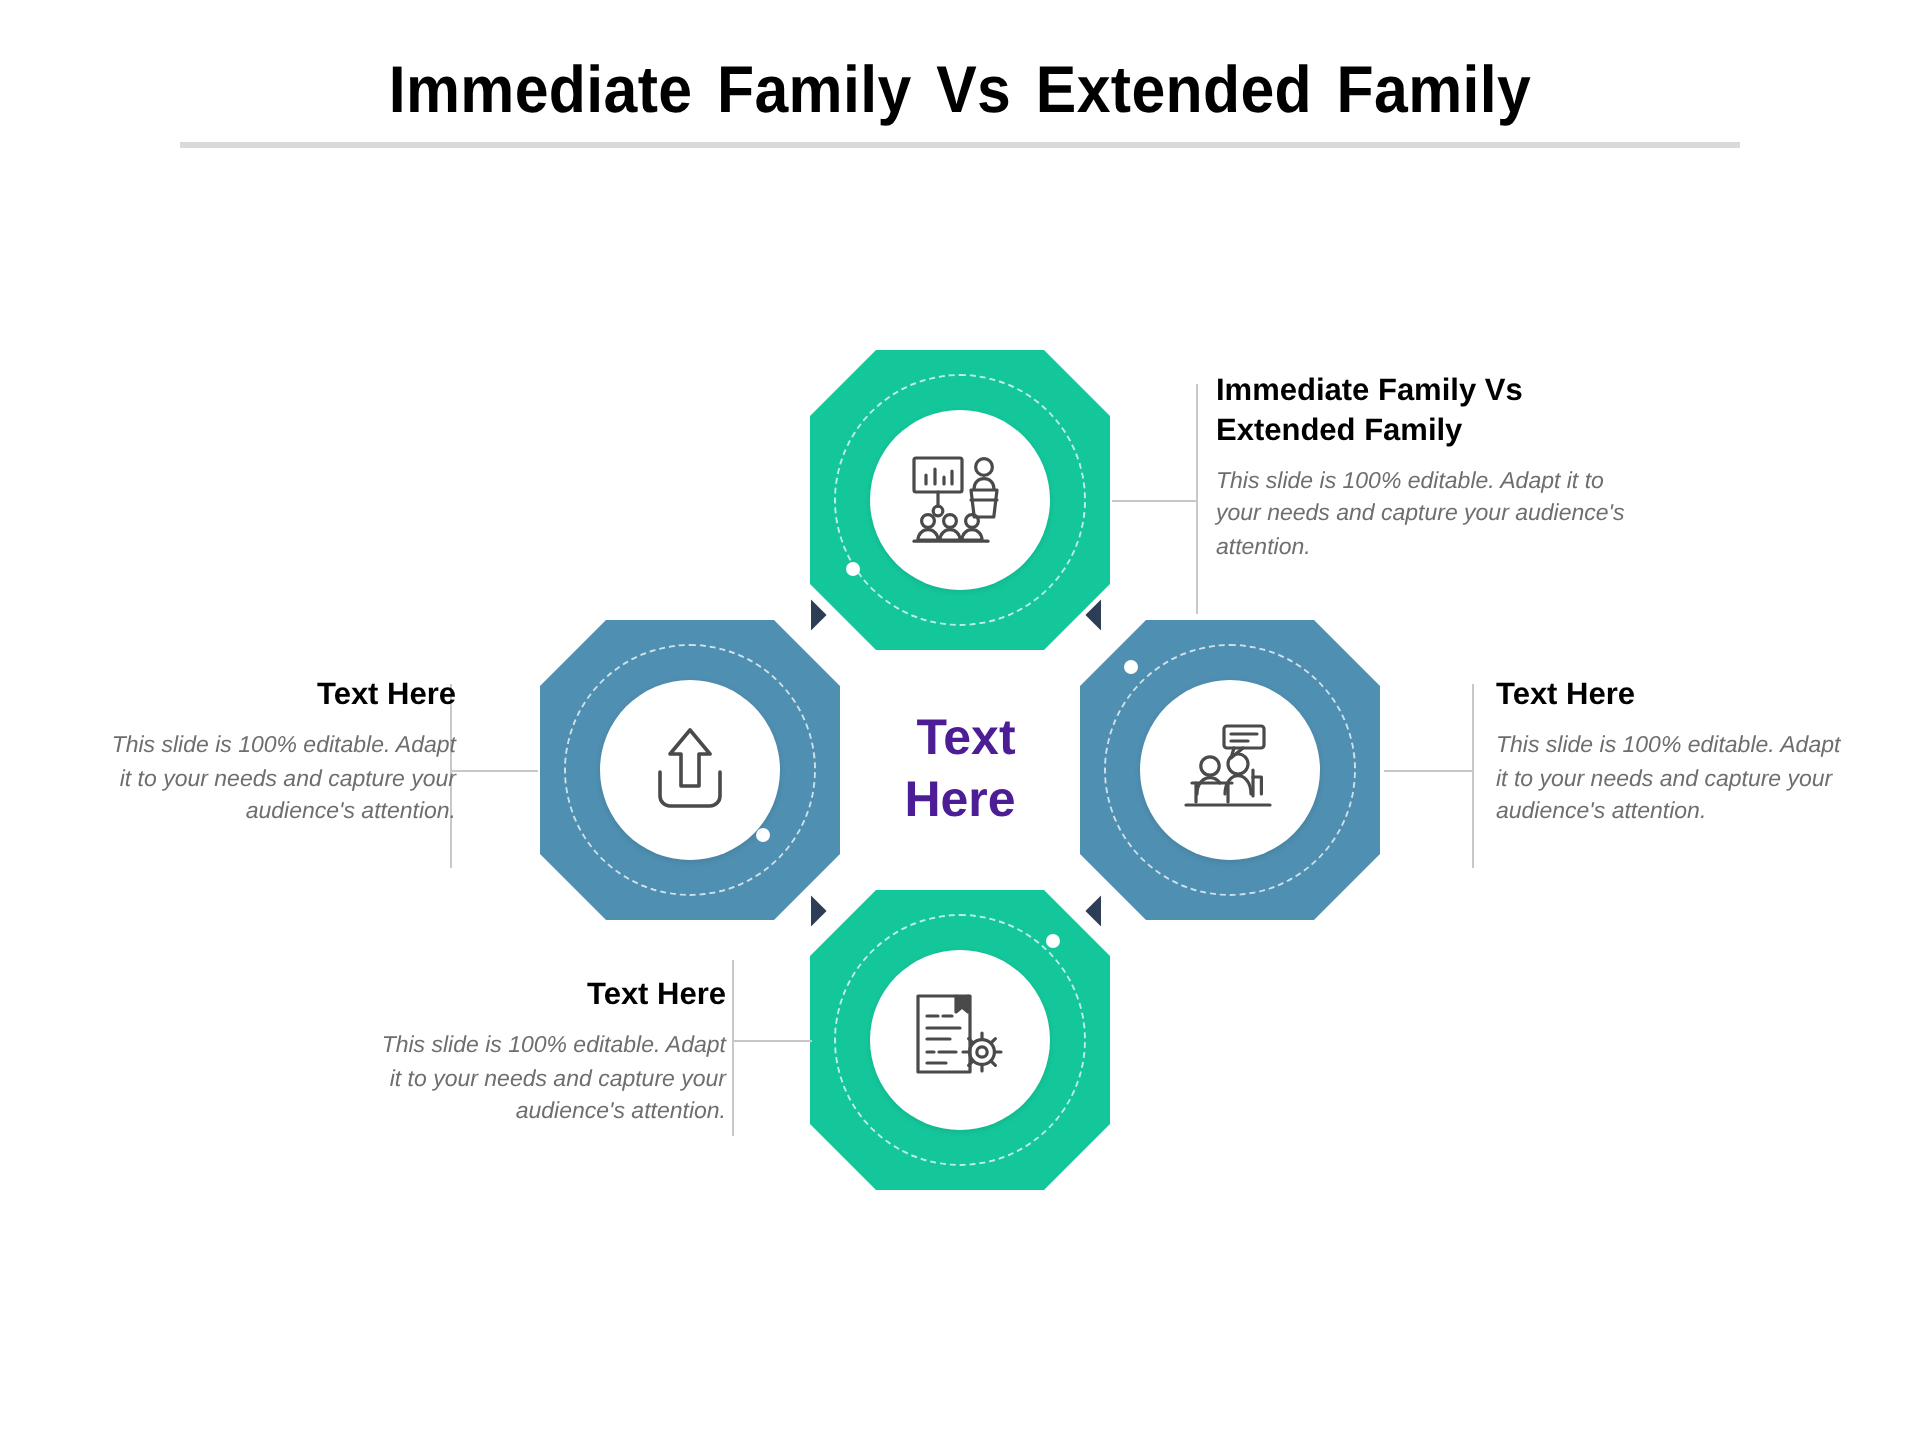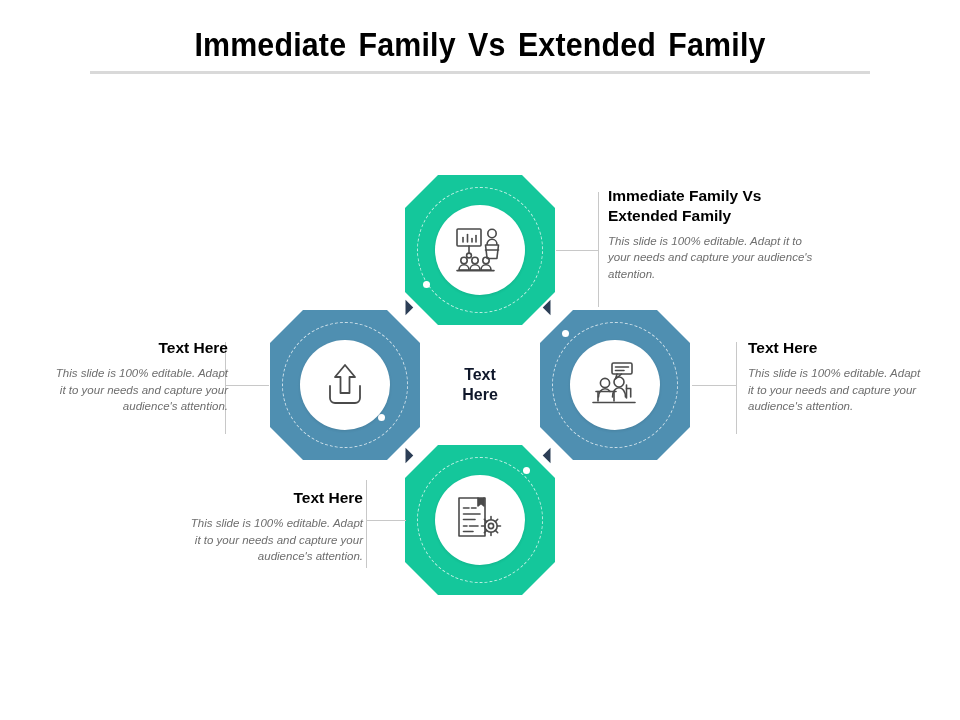--- a/index.html
+++ b/index.html
@@ -91,24 +91,24 @@
     position: absolute;
     left: 420px; top: 245px;
     width: 120px; height: 120px;
     background: #ffffff;
     display: flex;
     align-items: center;
     justify-content: center;
     z-index: 6;
   }
   .center-label {
-    font-size: 16px;
+    font-size: 25px;
     font-weight: bold;
-    color: #0f172a;
-    text-align: center;
+    color: #4c1d95;
+    text-align: right;
     line-height: 1.25;
     white-space: pre-line;
   }
 
   
   .arrowhead {
     position: absolute;
     width: 0; height: 0;
     z-index: 7;
   }

